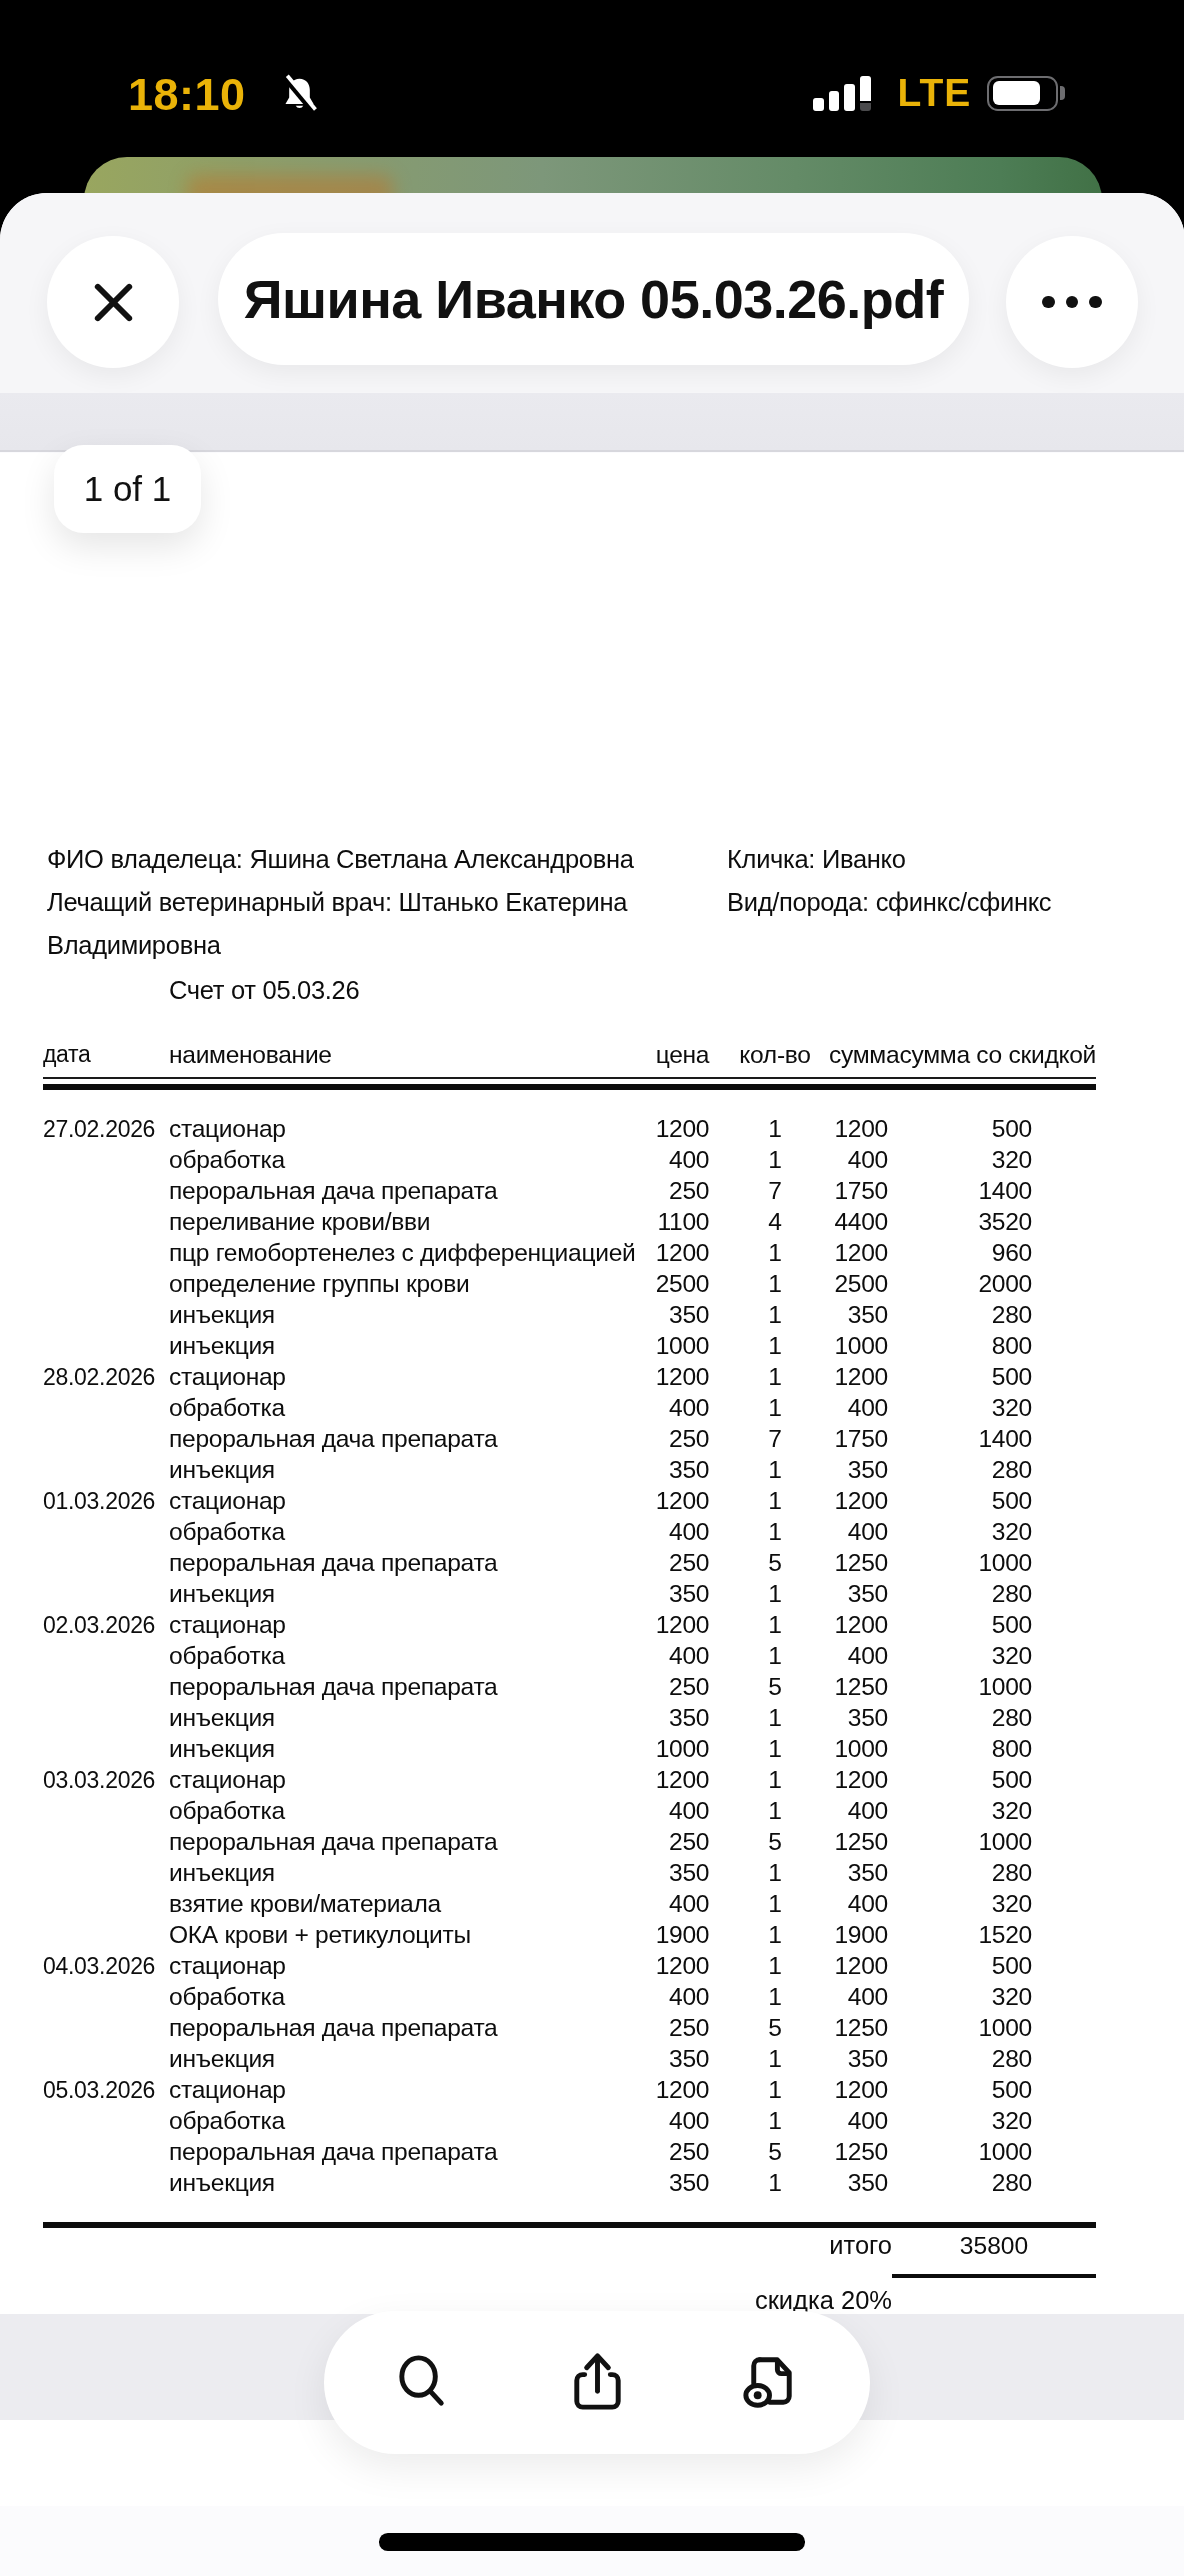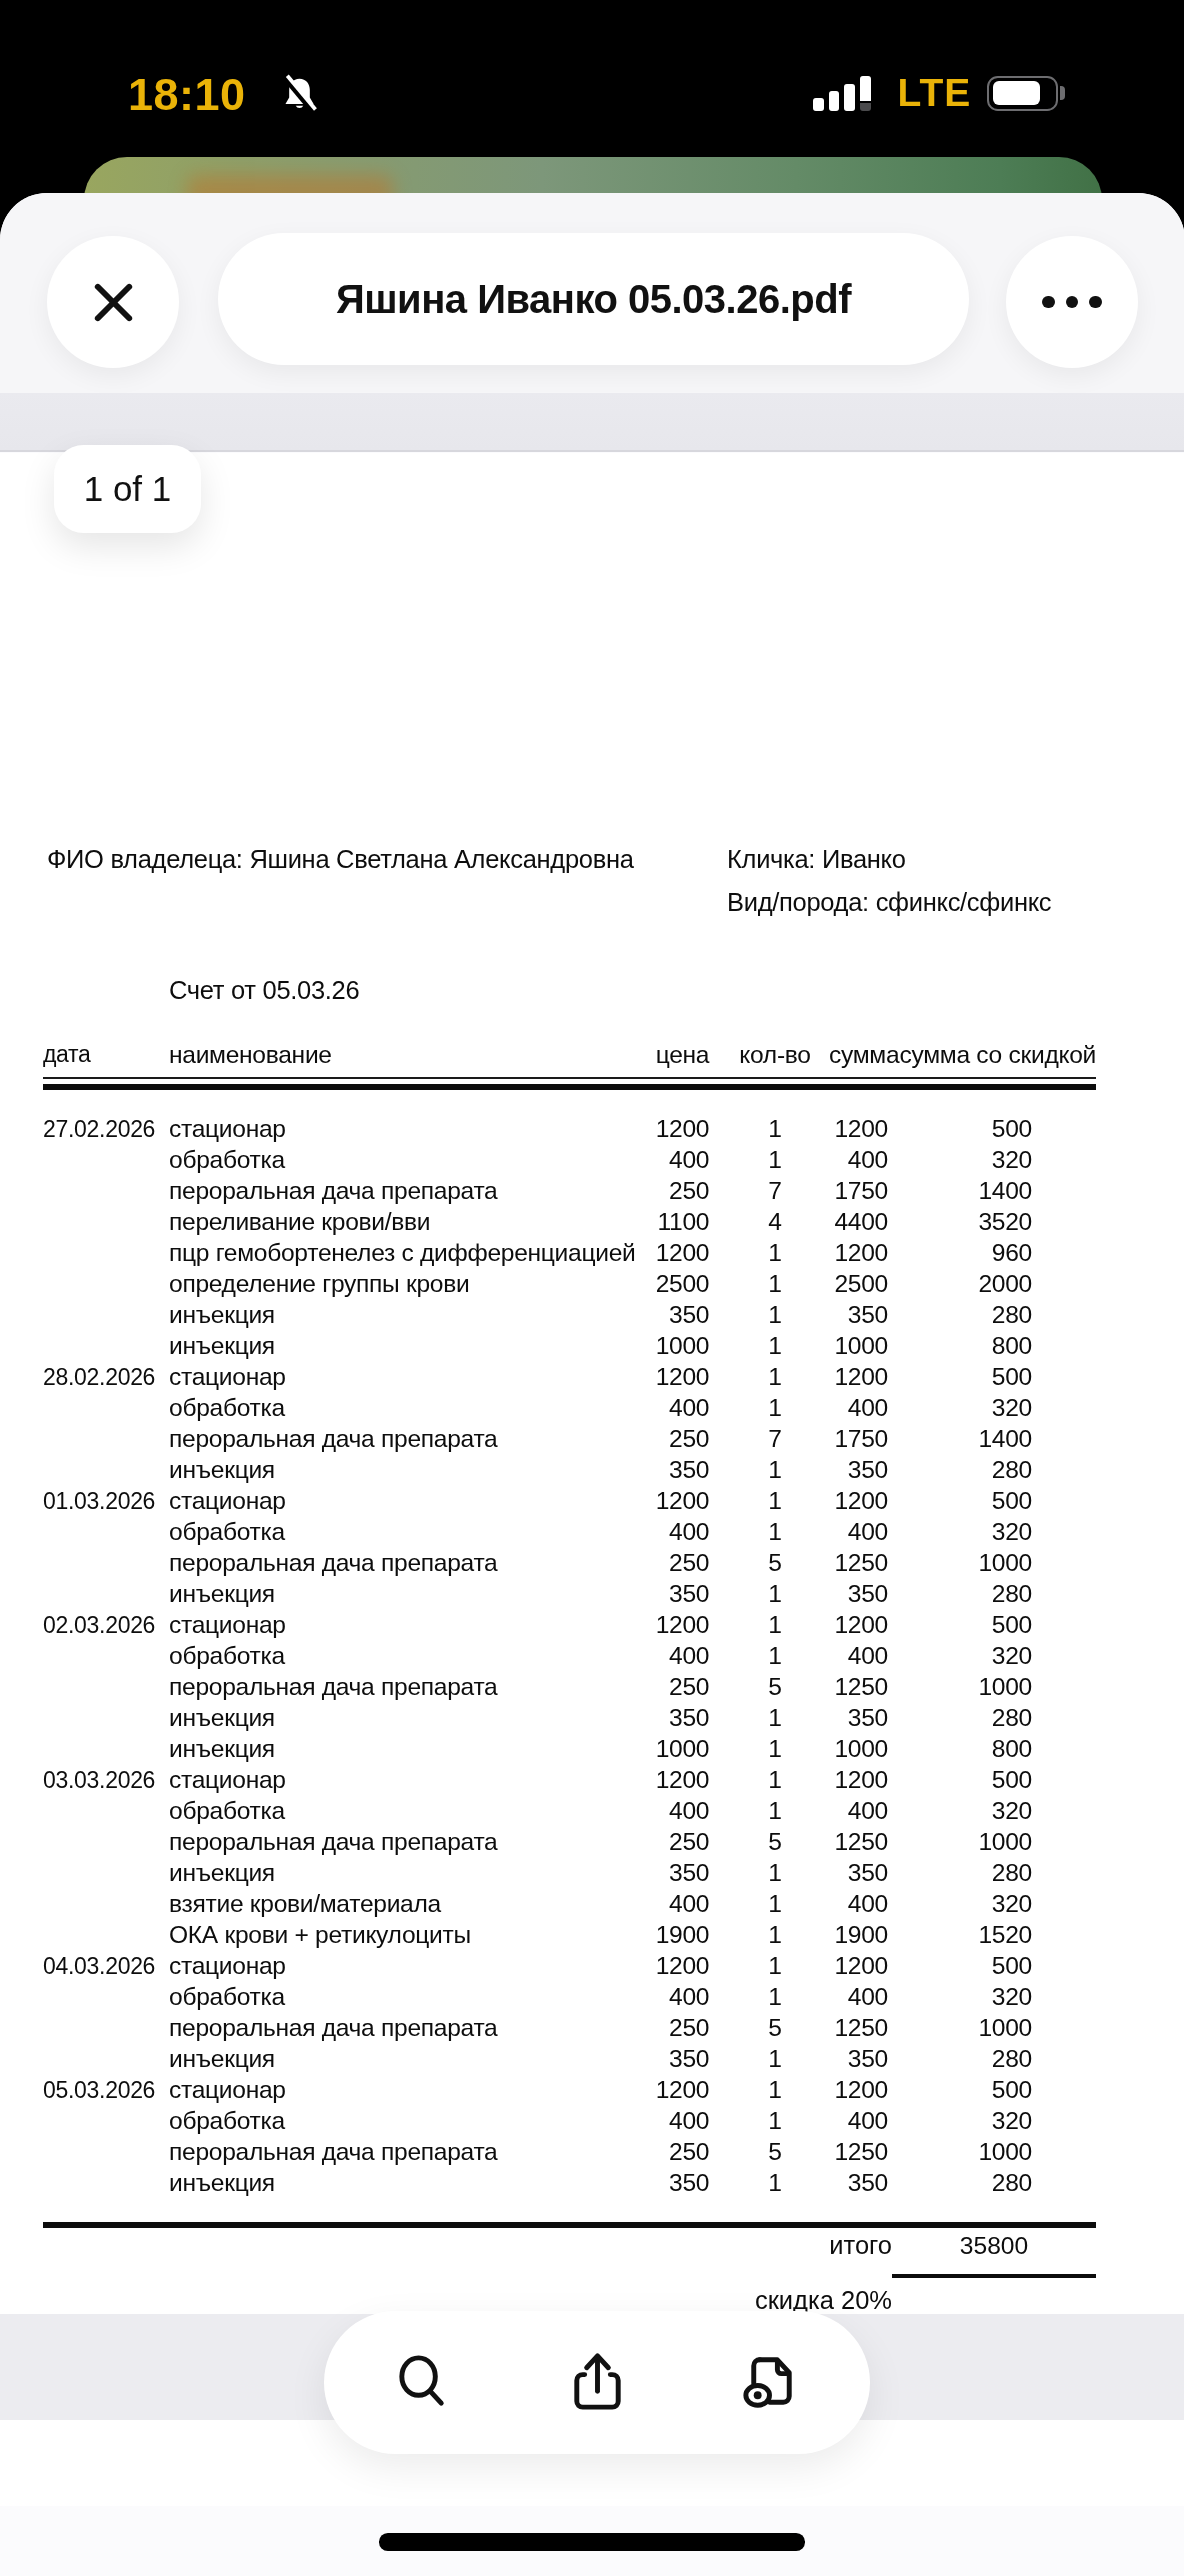--- a/index.html
+++ b/index.html
@@ -38,21 +38,21 @@
   .nav-circle{
     position:absolute;width:132px;height:132px;border-radius:50%;background:#fff;
     box-shadow:0 7.9px 25.5px rgba(0,0,0,0.06);display:flex;align-items:center;justify-content:center;
   }
   .nav-close{left:47px;top:43px;}
   .nav-more{left:1006px;top:43px;}
   .title-pill{
     position:absolute;left:218px;top:40px;width:751px;height:132px;border-radius:66px;background:#fff;
     box-shadow:0 7.9px 25.5px rgba(0,0,0,0.06);display:flex;align-items:center;justify-content:center;
   }
-  .title-pill span{font-size:40px;font-weight:600;color:#111;letter-spacing:-0.5px;white-space:nowrap;}
+  .title-pill span{font-size:54px;font-weight:600;color:#111;letter-spacing:-0.5px;white-space:nowrap;}
   .x-glyph{width:55px;height:55px;}
   .dots{display:flex;gap:10.8px;}
   .dots i{width:12.8px;height:12.8px;border-radius:50%;background:#111;}
   
   .band-top{position:absolute;left:0;top:200px;width:1185px;height:57px;
     background:linear-gradient(#eaeaef,#e7e7ec);border-bottom:2.9px solid #d7d7dd;}
   
   .pdf-area{position:absolute;left:0;top:260px;width:1185px;height:2053px;background:#fff;color:#0d0d0d;}
   .page-pill{
     position:absolute;left:54px;top:-7.9px;width:147px;height:88px;border-radius:29.5px;background:#fff;
@@ -147,20 +147,21 @@
     </div>
   </div>
   <div class="band-top"></div>
 
   <div class="pdf-area">
     <div class="page-pill">1 of 1</div>
 
 
     <div class="info-left">
       <div>ФИО владелеца: Яшина Светлана Александровна</div>
+      <div>Лечащий ветеринарный врач: Штанько Екатерина Владимировна</div>
     </div>
     <div class="info-right">
       <div>Кличка: Иванко</div>
       <div>Вид/порода: сфинкс/сфинкс</div>
     </div>
 
     <div class="invoice-title">Счет от 05.03.26</div>
 
     <div class="inv-table">
       <div class="t-head">

